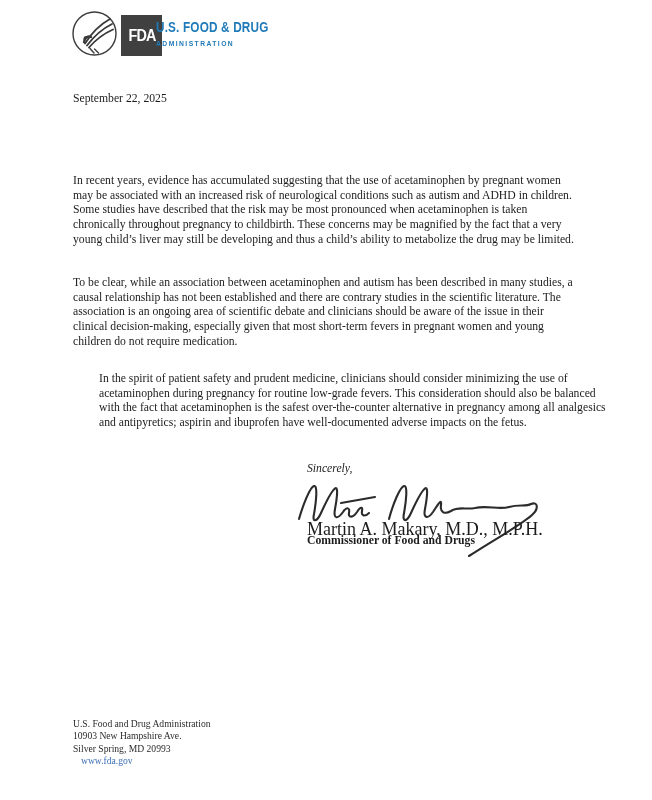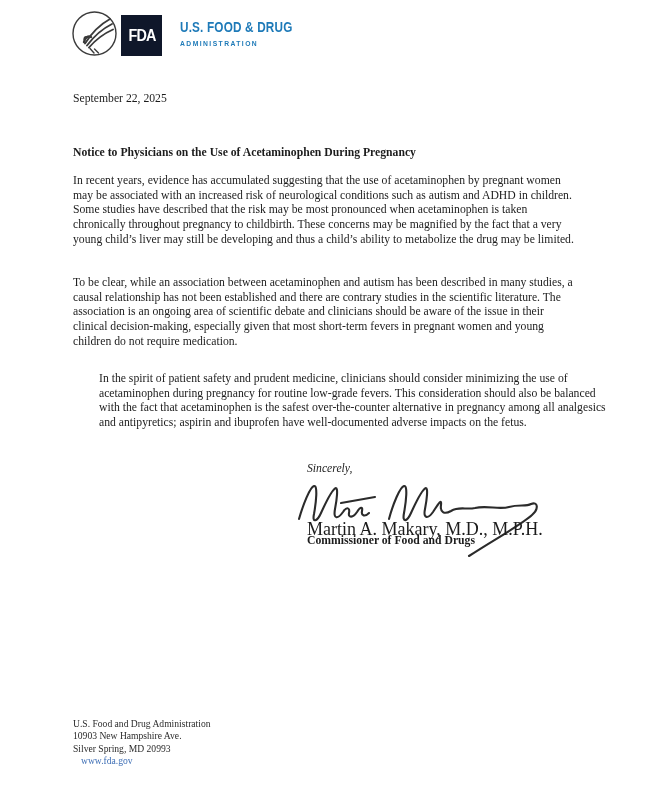--- a/index.html
+++ b/index.html
@@ -16,33 +16,33 @@
   }
 
   
   .header { position: absolute; left: 0; top: 0; width: 652px; height: 70px; }
 
   .hhs-logo { position: absolute; left: 71px; top: 10px; width: 47px; height: 47px; }
 
   .fda-square {
     position: absolute; left: 121px; top: 15px;
     width: 41px; height: 41px;
-    background: #0f172a;
+    background: #404040;
     display: flex; align-items: center; justify-content: center;
   }
   .fda-square span {
     color: #ffffff;
     font-family: "Liberation Sans", sans-serif;
     font-weight: bold;
     font-size: 16px;
     letter-spacing: -1px;
     transform: scaleX(0.9);
   }
 
-  .brand { position: absolute; left: 180px; top: 19px; font-family: "Liberation Sans", sans-serif; color: #1e7ab8; }
+  .brand { position: absolute; left: 156px; top: 19px; font-family: "Liberation Sans", sans-serif; color: #1e7ab8; }
   .brand-line1 {
     font-weight: bold; font-size: 14px; letter-spacing: 0.2px;
     transform: scaleX(0.84); transform-origin: left center;
     white-space: nowrap;
   }
   .brand-line2 {
     font-weight: bold; font-size: 7.5px; letter-spacing: 1.6px;
     margin-top: 4px;
     transform: scaleX(0.9); transform-origin: left center;
     white-space: nowrap;
@@ -107,21 +107,20 @@
     </div>
 
     <div class="brand">
       <div class="brand-line1">U.S. FOOD &amp; DRUG</div>
       <div class="brand-line2">ADMINISTRATION</div>
     </div>
   </div>
 
   <div class="date">September 22, 2025</div>
 
-  <div class="letter-title">Notice to Physicians on the Use of Acetaminophen During Pregnancy</div>
 
   <p class="para para-1">In recent years, evidence has accumulated suggesting that the use of acetaminophen by pregnant women may be associated with an increased risk of neurological conditions such as autism and ADHD in children. Some studies have described that the risk may be most pronounced when acetaminophen is taken chronically throughout pregnancy to childbirth. These concerns may be magnified by the fact that a very young child’s liver may still be developing and thus a child’s ability to metabolize the drug may be limited.</p>
   <p class="para para-2">To be clear, while an association between acetaminophen and autism has been described in many studies, a causal relationship has not been established and there are contrary studies in the scientific literature. The association is an ongoing area of scientific debate and clinicians should be aware of the issue in their clinical decision-making, especially given that most short-term fevers in pregnant women and young children do not require medication.</p>
   <p class="para para-3">In the spirit of patient safety and prudent medicine, clinicians should consider minimizing the use of acetaminophen during pregnancy for routine low-grade fevers. This consideration should also be balanced with the fact that acetaminophen is the safest over-the-counter alternative in pregnancy among all analgesics and antipyretics; aspirin and ibuprofen have well-documented adverse impacts on the fetus.</p>
 
   <div class="closing">Sincerely,</div>
 
   <svg class="signature-svg" viewBox="0 0 250 86" xmlns="http://www.w3.org/2000/svg">
     <g fill="none" stroke="#2b2b2b" stroke-width="2.1" stroke-linecap="round" stroke-linejoin="round">
 

